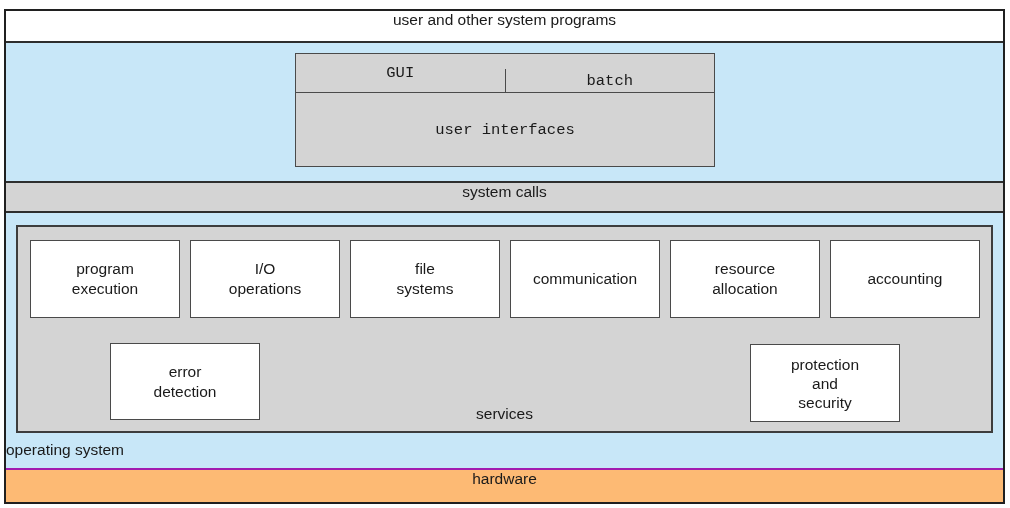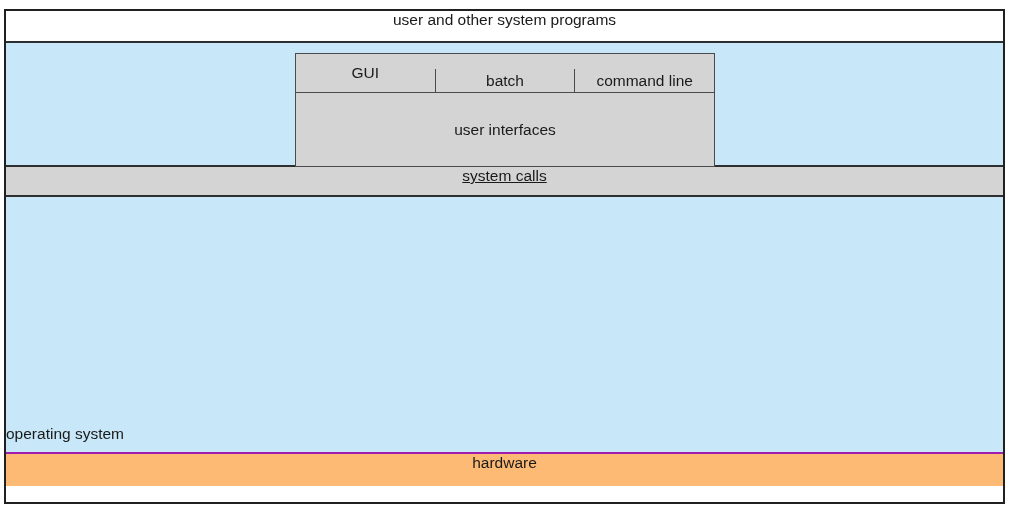--- a/index.html
+++ b/index.html
@@ -22,30 +22,30 @@
     background: #ffffff;
   }
   .band { box-sizing: border-box; width: 100%; }
   .centered { display: flex; justify-content: center; }
   .band-user {
     height: 32px;
     background: #ffffff;
     border-bottom: 2px solid #2e2e2e;
   }
   .band-blue-top {
-    height: 122px;
+    height: 138px;
     background: #c8e7f8;
     position: relative;
+    font-family: Liberation Mono, monospace;
   }
   .band-syscalls {
     height: 32px;
     background: #d4d4d4;
     border-top: 2px solid #2e2e2e;
     border-bottom: 2px solid #2e2e2e;
-    text-decoration: underline;
   }
   .band-blue-bottom {
     height: 255px;
     background: #c8e7f8;
     position: relative;
   }
   .band-hardware {
     height: 34px;
     background: #fdba74;
     border-top: 2px solid #a21caf;
@@ -120,31 +120,48 @@
 
     <div class="band band-user centered">
       <span>user and other system programs</span>
     </div>
 
     <div class="band band-blue-top">
       <div class="ui-box">
         <div class="ui-row">
           <div class="ui-cell">GUI</div>
           <div class="ui-cell">batch</div>
-          <div class="ui-cell">command line</div>
         </div>
         <div class="ui-main">user interfaces</div>
       </div>
     </div>
 
     <div class="band band-syscalls centered">
       <span>system calls</span>
     </div>
 
     <div class="band band-blue-bottom">
+      <div class="services-box">
+        <div class="sb sb-1">program
+execution</div>
+        <div class="sb sb-2">I/O
+operations</div>
+        <div class="sb sb-3">file
+systems</div>
+        <div class="sb sb-4">communication</div>
+        <div class="sb sb-5">resource
+allocation</div>
+        <div class="sb sb-6">accounting</div>
+        <div class="sb sb-error">error
+detection</div>
+        <div class="sb sb-protection">protection
+and
+security</div>
+        <div class="services-label">services</div>
+      </div>
       <div class="os-label">operating system</div>
     </div>
 
     <div class="band band-hardware centered">
       <span>hardware</span>
     </div>
 
   </div>
 </div>
 

